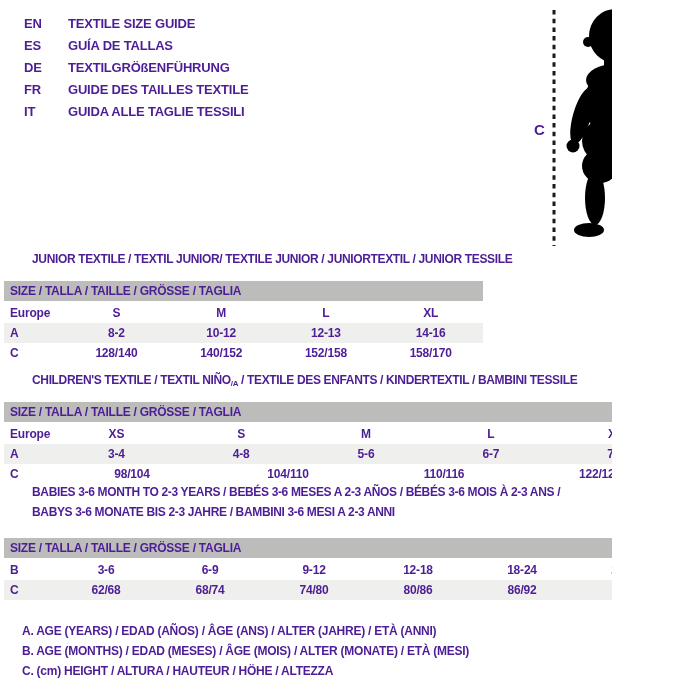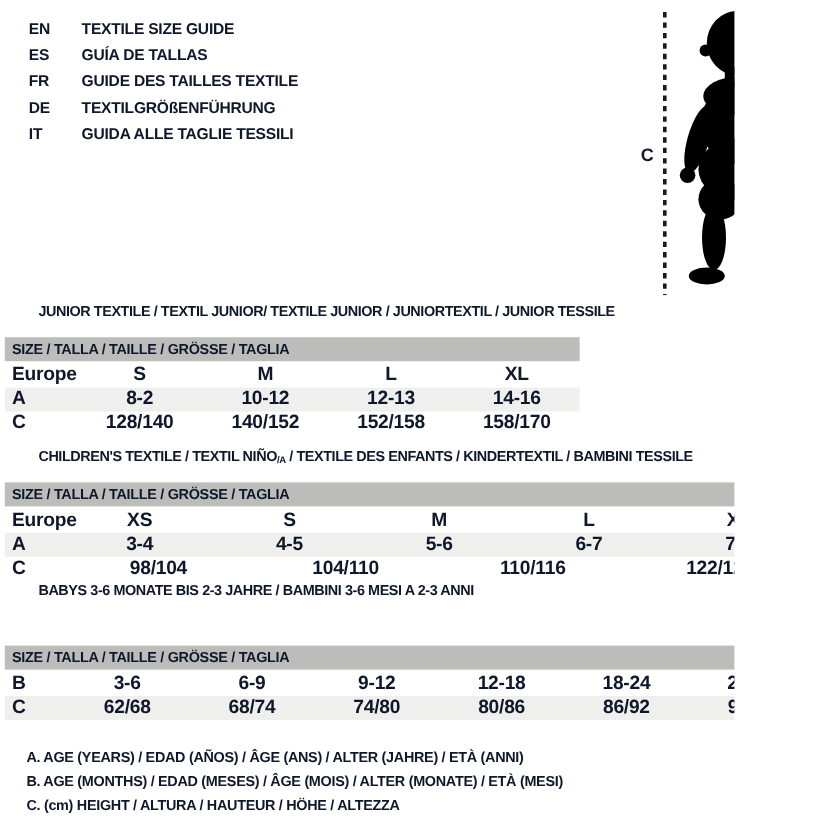--- a/index.html
+++ b/index.html
@@ -1,18 +1,18 @@
 <!DOCTYPE html>
 <html><head>
 <meta charset="utf-8">
 <style>
   html,body{margin:0;padding:0;background:#ffffff;}
   .page{
     position:relative;width:612px;height:700px;background:#ffffff;
-    font-family:"Liberation Sans",sans-serif;font-weight:bold;color:#0f172a;
+    font-family:"Liberation Sans",sans-serif;font-weight:bold;color:#4c1d95;
     overflow:hidden;
   }
   
   .lang-block{position:absolute;left:24px;top:13px;}
   .lang-row{display:flex;height:22px;line-height:22px;font-size:13px;letter-spacing:-0.2px;}
   .lang-code{width:44px;}
   
   .fig-svg{position:absolute;left:540px;top:6px;}
   .fig-c{position:absolute;left:534px;top:121px;font-size:15px;}
   
@@ -21,21 +21,21 @@
   .title-1{top:252px;}
   .title-2{top:373px;}
   .title-3{top:482px;line-height:20px;}
   
   .size-table{position:absolute;left:4px;}
   .t1{top:281px;width:479px;}
   .t2{top:402px;width:674px;}
   .t3{top:538px;width:674px;}
   .t-head{height:20px;line-height:20px;background:#bcbcba;padding-left:6px;
           font-size:12px;letter-spacing:-0.25px;margin-bottom:2px;}
-  .t-row{display:flex;height:20px;line-height:20px;font-size:16px;letter-spacing:-0.2px;}
+  .t-row{display:flex;height:20px;line-height:20px;font-size:12px;letter-spacing:-0.2px;}
   .t-row.alt{background:#efefed;}
   .t-label{padding-left:6px;}
   .t1 .t-label{width:54px;}
   .t2 .t-label,.t3 .t-label{width:44px;}
   .t-cell{flex:1;text-align:center;}
   
   .footnotes{position:absolute;left:22px;top:621px;}
   .footnote{height:20px;line-height:20px;font-size:12px;letter-spacing:-0.25px;white-space:nowrap;}
 </style>
 </head>
@@ -46,26 +46,26 @@
   <div class="lang-block">
     <div class="lang-row">
       <span class="lang-code">EN</span>
       <span>TEXTILE SIZE GUIDE</span>
     </div>
     <div class="lang-row">
       <span class="lang-code">ES</span>
       <span>GUÍA DE TALLAS</span>
     </div>
     <div class="lang-row">
+      <span class="lang-code">DE</span>
+      <span>TEXTILGRÖßENFÜHRUNG</span>
+    </div>
+    <div class="lang-row">
       <span class="lang-code">FR</span>
       <span>GUIDE DES TAILLES TEXTILE</span>
-    </div>
-    <div class="lang-row">
-      <span class="lang-code">DE</span>
-      <span>TEXTILGRÖßENFÜHRUNG</span>
     </div>
     <div class="lang-row">
       <span class="lang-code">IT</span>
       <span>GUIDA ALLE TAGLIE TESSILI</span>
     </div>
   </div>
 
   <div class="fig-c">C</div>
 
   <svg class="fig-svg" width="155" height="240" viewBox="0 0 155 240">
@@ -127,35 +127,36 @@
       <div class="t-label">Europe</div>
       <div class="t-cell">XS</div>
       <div class="t-cell">S</div>
       <div class="t-cell">M</div>
       <div class="t-cell">L</div>
       <div class="t-cell">XL</div>
     </div>
     <div class="t-row alt">
       <div class="t-label">A</div>
       <div class="t-cell">3-4</div>
-      <div class="t-cell">4-5</div>
+      <div class="t-cell">4-8</div>
       <div class="t-cell">5-6</div>
       <div class="t-cell">6-7</div>
       <div class="t-cell">7-8</div>
     </div>
     <div class="t-row">
       <div class="t-label">C</div>
       <div class="t-cell">98/104</div>
       <div class="t-cell">104/110</div>
       <div class="t-cell">110/116</div>
       <div class="t-cell">122/128</div>
     </div>
   </div>
 
   <div class="tbl-title title-3">
+    <div>BABIES 3-6 MONTH TO 2-3 YEARS / BEBÉS 3-6 MESES A 2-3 AÑOS / BÉBÉS 3-6 MOIS À 2-3 ANS /</div>
     <div>BABYS 3-6 MONATE BIS 2-3 JAHRE / BAMBINI 3-6 MESI A 2-3 ANNI</div>
   </div>
   <div class="size-table t3">
     <div class="t-head">SIZE / TALLA / TAILLE / GRÖSSE / TAGLIA</div>
     <div class="t-row">
       <div class="t-label">B</div>
       <div class="t-cell">3-6</div>
       <div class="t-cell">6-9</div>
       <div class="t-cell">9-12</div>
       <div class="t-cell">12-18</div>

